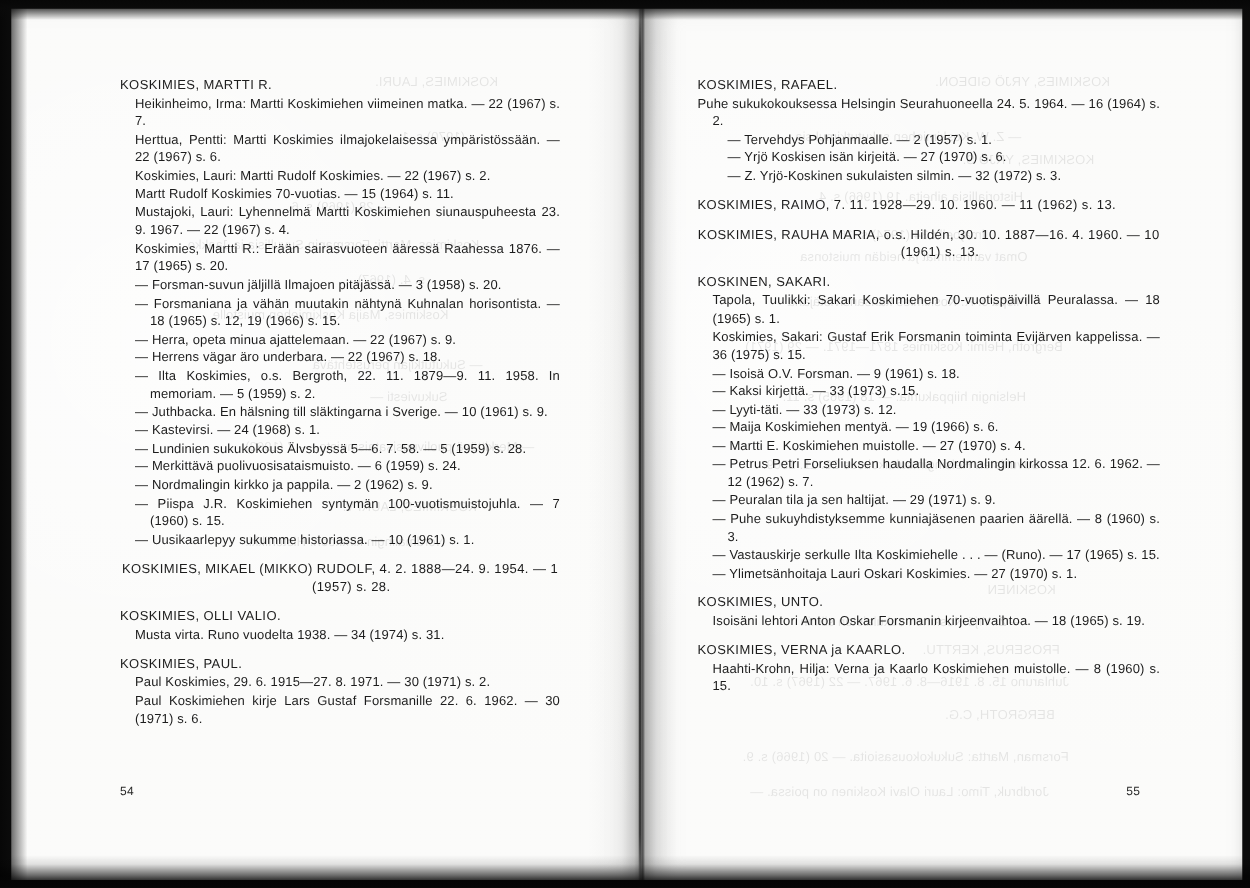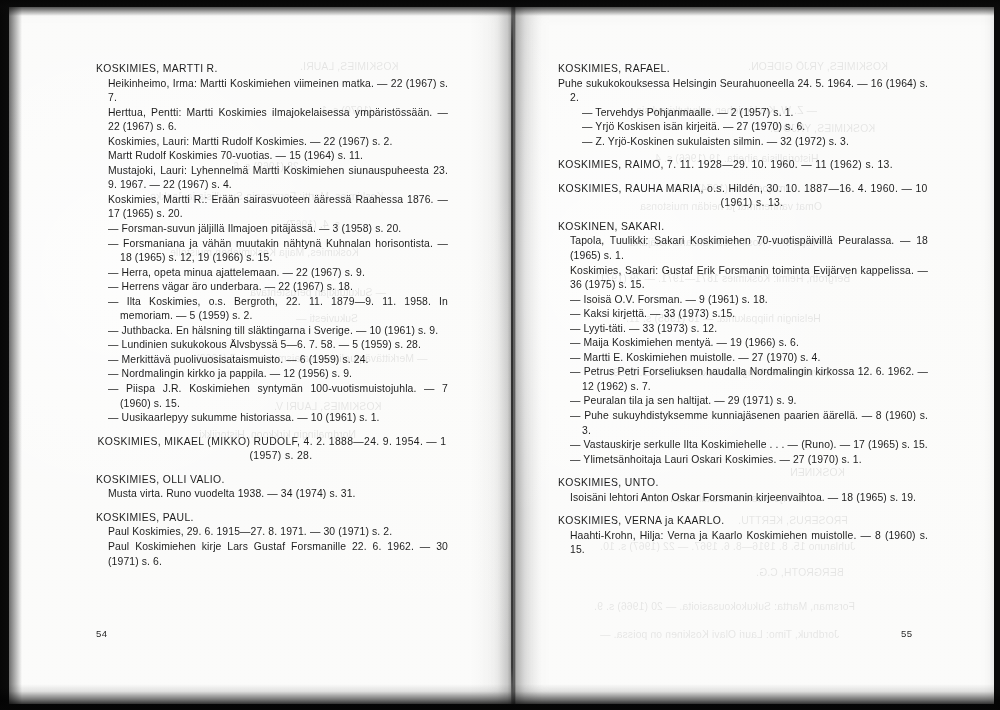--- a/index.html
+++ b/index.html
@@ -278,23 +278,24 @@
         <div class="sub justify-last-left">Koskimies, Lauri: Martti Rudolf Koskimies. — 22 (1967) s. 2.</div>
         <div class="sub justify-last-left">Martt Rudolf Koskimies 70-vuotias. — 15 (1964) s. 11.</div>
         <div class="sub justify-last-left">Mustajoki, Lauri: Lyhennelmä Martti Koskimiehen siunauspuheesta 23. 9. 1967. — 22 (1967) s. 4.</div>
         <div class="sub justify-last-left">Koskimies, Martti R.: Erään sairasvuoteen ääressä Raahessa 1876. — 17 (1965) s. 20.</div>
         <div class="dash justify-last-left">— Forsman-suvun jäljillä Ilmajoen pitäjässä. — 3 (1958) s. 20.</div>
         <div class="dash justify-last-left">— Forsmaniana ja vähän muutakin nähtynä Kuhnalan horisontista. — 18 (1965) s. 12, 19 (1966) s. 15.</div>
         <div class="dash justify-last-left">— Herra, opeta minua ajattelemaan. — 22 (1967) s. 9.</div>
         <div class="dash justify-last-left">— Herrens vägar äro underbara. — 22 (1967) s. 18.</div>
         <div class="dash justify-last-left">— Ilta Koskimies, o.s. Bergroth, 22. 11. 1879—9. 11. 1958. In memoriam. — 5 (1959) s. 2.</div>
         <div class="dash justify-last-left">— Juthbacka. En hälsning till släktingarna i Sverige. — 10 (1961) s. 9.</div>
+        <div class="dash justify-last-left">— Kastevirsi. — 24 (1968) s. 1.</div>
         <div class="dash justify-last-left">— Lundinien sukukokous Älvsbyssä 5—6. 7. 58. — 5 (1959) s. 28.</div>
         <div class="dash justify-last-left">— Merkittävä puolivuosisataismuisto. — 6 (1959) s. 24.</div>
-        <div class="dash justify-last-left">— Nordmalingin kirkko ja pappila. — 12 (1956) s. 9.</div>
+        <div class="dash justify-last-left">— Nordmalingin kirkko ja pappila. — 2 (1962) s. 9.</div>
         <div class="dash justify-last-left">— Piispa J.R. Koskimiehen syntymän 100-vuotismuistojuhla. — 7 (1960) s. 15.</div>
         <div class="dash justify-last-left">— Uusikaarlepyy sukumme historiassa. — 10 (1961) s. 1.</div>
       </div>
       <div class="gap"></div>
       <div class="entry">
         <div class="headword wrap">KOSKIMIES, MIKAEL (MIKKO) RUDOLF, 4. 2. 1888—24. 9. 1954. — 1 (1957) s. 28.</div>
       </div>
       <div class="gap"></div>
       <div class="entry">
         <div class="headword">KOSKIMIES, OLLI VALIO.</div>

